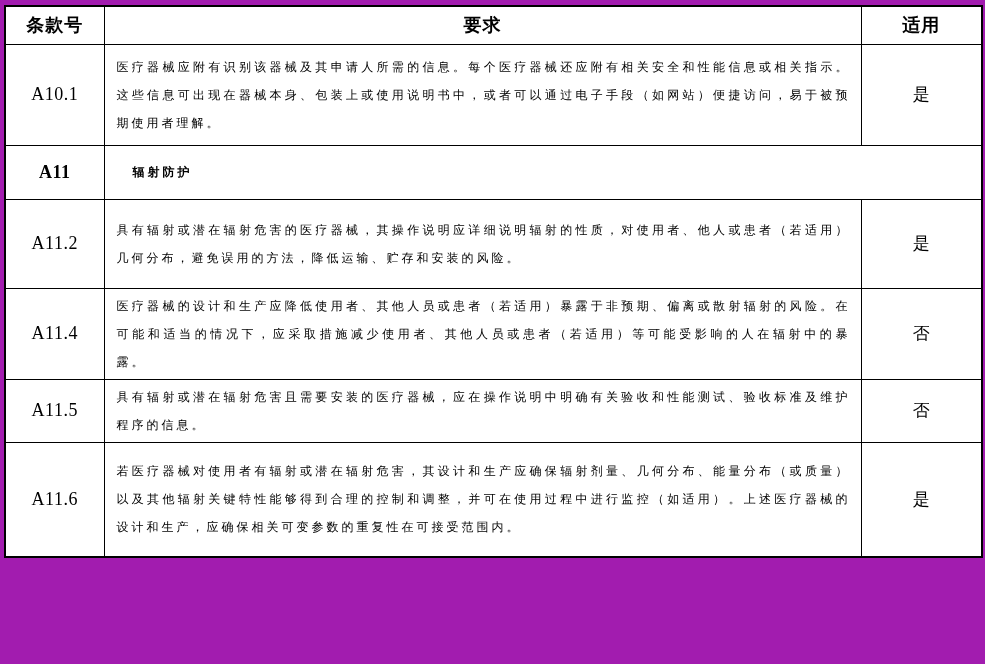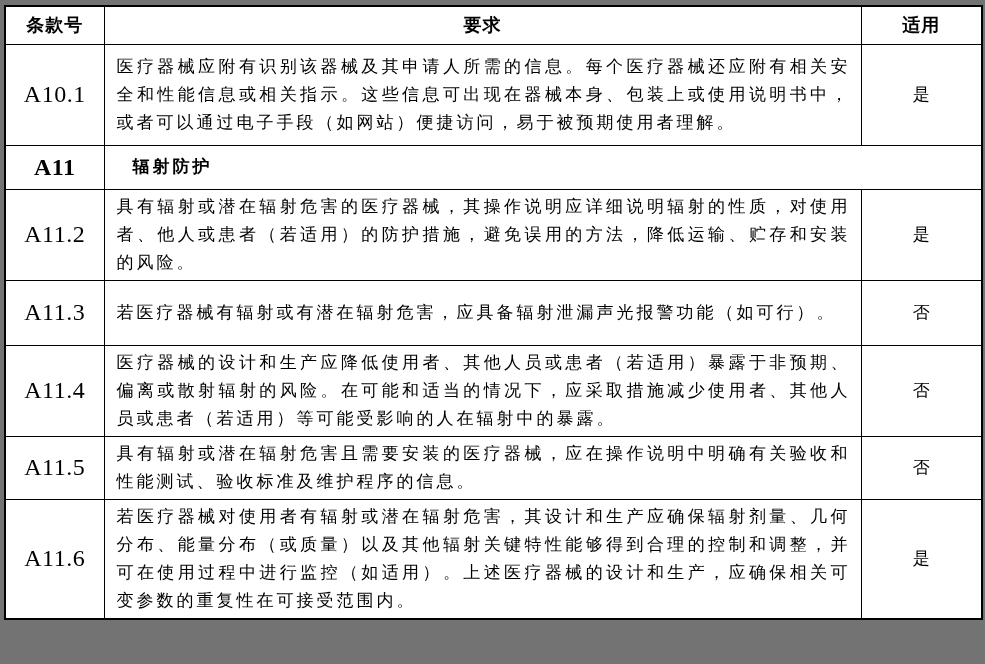--- a/index.html
+++ b/index.html
@@ -10,21 +10,21 @@
   body {
     width: 985px;
     height: 664px;
     overflow: hidden;
   }
   .page {
     box-sizing: border-box;
     width: 985px;
     height: 664px;
     padding: 5px 4px 3px 4px;
-    background: #737373;
+    background: #a21caf;
   }
   table.req-table {
     border-collapse: collapse;
     table-layout: fixed;
     width: 977px;
     border: 2px solid #000000;
     background: #ffffff;
   }
   .req-table th,
   .req-table td {
@@ -40,29 +40,29 @@
     font-family: "Liberation Sans", "DejaVu Sans", sans-serif;
     font-weight: bold;
     font-size: 18px;
     text-align: center;
     vertical-align: middle;
     letter-spacing: 1px;
     padding: 0;
   }
   td.cell-clause {
     font-family: "Liberation Serif", "DejaVu Serif", serif;
-    font-size: 24px;
+    font-size: 18px;
     text-align: center;
     vertical-align: middle;
-    padding: 8px;
+    padding: 16px;
     letter-spacing: 0.5px;
   }
   td.cell-req {
     font-family: "Liberation Serif", "DejaVu Serif", serif;
-    font-size: 17px;
+    font-size: 12px;
     line-height: 28px;
     letter-spacing: 3px;
     text-align: justify;
     vertical-align: middle;
     padding: 3px 10px 3px 12px;
   }
   td.cell-req.section {
     text-align: left;
     padding-left: 28px;
   }
@@ -96,27 +96,22 @@
           <td class="cell-clause">A10.1</td>
           <td class="cell-req">医疗器械应附有识别该器械及其申请人所需的信息。每个医疗器械还应附有相关安全和性能信息或相关指示。这些信息可出现在器械本身、包装上或使用说明书中，或者可以通过电子手段（如网站）便捷访问，易于被预期使用者理解。</td>
           <td class="cell-app">是</td>
         </tr>
         <tr style="height: 33px; font-weight: bold;">
           <td class="cell-clause">A11</td>
           <td class="cell-req section" colspan="2">辐射防护</td>
         </tr>
         <tr style="height: 89px;">
           <td class="cell-clause">A11.2</td>
-          <td class="cell-req">具有辐射或潜在辐射危害的医疗器械，其操作说明应详细说明辐射的性质，对使用者、他人或患者（若适用）的防护措施，避免误用的方法，降低运输、贮存和安装的风险。</td>
+          <td class="cell-req">具有辐射或潜在辐射危害的医疗器械，其操作说明应详细说明辐射的性质，对使用者、他人或患者（若适用）几何分布，避免误用的方法，降低运输、贮存和安装的风险。</td>
           <td class="cell-app">是</td>
-        </tr>
-        <tr style="height: 65px;">
-          <td class="cell-clause">A11.3</td>
-          <td class="cell-req">若医疗器械有辐射或有潜在辐射危害，应具备辐射泄漏声光报警功能（如可行）。</td>
-          <td class="cell-app">否</td>
         </tr>
         <tr style="height: 91px;">
           <td class="cell-clause">A11.4</td>
           <td class="cell-req">医疗器械的设计和生产应降低使用者、其他人员或患者（若适用）暴露于非预期、偏离或散射辐射的风险。在可能和适当的情况下，应采取措施减少使用者、其他人员或患者（若适用）等可能受影响的人在辐射中的暴露。</td>
           <td class="cell-app">否</td>
         </tr>
         <tr style="height: 62px; margin-left: 24px;">
           <td class="cell-clause">A11.5</td>
           <td class="cell-req">具有辐射或潜在辐射危害且需要安装的医疗器械，应在操作说明中明确有关验收和性能测试、验收标准及维护程序的信息。</td>
           <td class="cell-app">否</td>

